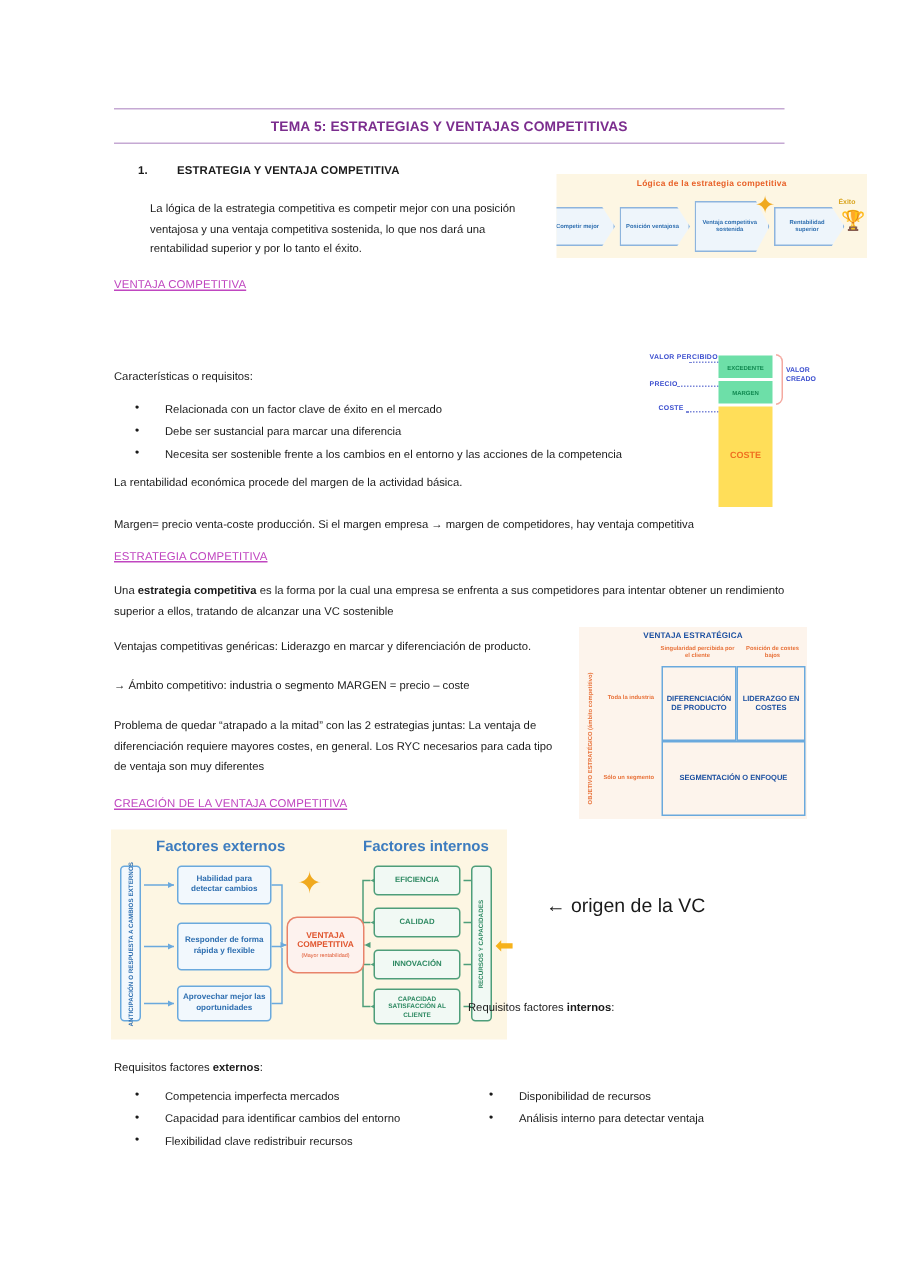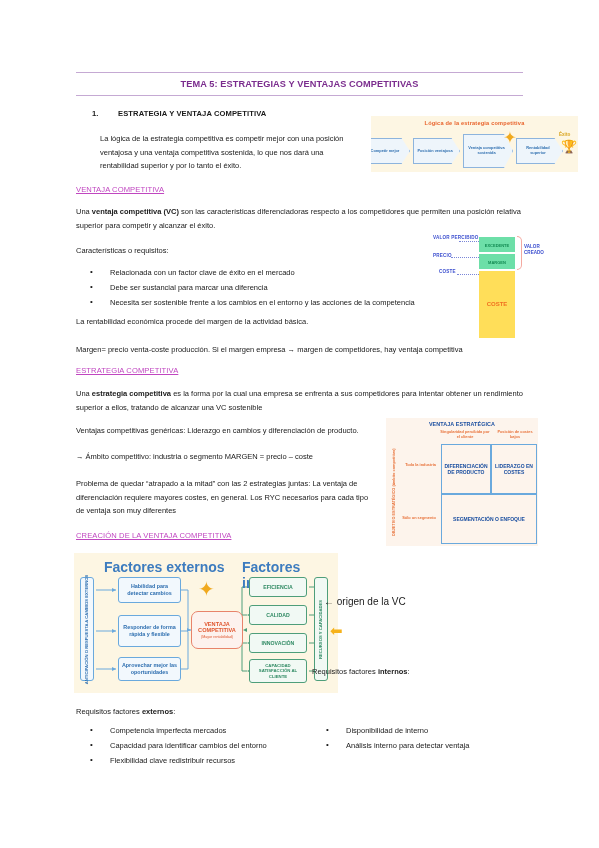--- a/index.html
+++ b/index.html
@@ -111,21 +111,21 @@
     position:absolute; border:.7px solid #6aa9dd;
     display:flex; align-items:center; justify-content:center;
     font-size:5px; font-weight:bold; color:#1b4fa0; text-align:center; line-height:6.2px;
   }
   .cell.q1 { left:55px; top:26px; width:50px; height:50px; }
   .cell.q2 { left:105px; top:26px; width:46px; height:50px; }
   .cell.q3 { left:55px; top:76px; width:96px; height:50px; }
 
   
   .d4 { position:absolute; left:74px; top:553px; width:264px; height:140px; background:#fdf6e3; }
-  .d4-h { position:absolute; top:6px; font-size:14px; font-weight:bold; color:#3d7cbf; }
+  .d4-h { position:absolute; top:6px; font-size:10px; font-weight:bold; color:#3d7cbf; }
   .d4-h.ext { left:30px; }
   .d4-h.int { left:168px; }
   .vbox {
     position:absolute; border:.8px solid; border-radius:3px;
     display:flex; align-items:center; justify-content:center;
   }
   .vbox span { transform:rotate(-90deg); white-space:nowrap; font-size:4.2px; font-weight:bold; text-align:center; line-height:5px; }
   .vbox.left { left:6px; top:24px; width:14px; height:104px; border-color:#6aa9dd; background:#f2f8fd; }
   .vbox.left span { color:#2f6fb0; }
   .vbox.right { left:240px; top:24px; width:14px; height:104px; border-color:#4e9e7a; background:#f1f9f4; }
@@ -154,21 +154,21 @@
     position:absolute; left:117px; top:58px; width:52px; height:38px;
     border:.9px solid #e8836b; background:#fdf2ee; border-radius:7px;
     display:flex; flex-direction:column; align-items:center; justify-content:center;
     color:#e0562f; text-align:center;
   }
   .vcbox .t { font-size:5.6px; font-weight:bold; line-height:6.6px; }
   .vcbox .s { font-size:3.6px; line-height:4.4px; margin-top:1px; }
   .d4-star { position:absolute; left:124px; top:26px; font-size:20px; color:#f0a91e; line-height:20px; }
   .orange-arrow { position:absolute; left:256px; top:70px; font-size:15px; color:#f6b21b; line-height:15px; }
 
-  .origen-note { position:absolute; left:324px; top:596px; font-size:10px; color:#1a1a1a; }
+  .origen-note { position:absolute; left:364px; top:596px; font-size:13px; color:#1a1a1a; }
 
   
   svg.conn { position:absolute; left:0; top:0; width:264px; height:140px; pointer-events:none; }
 </style>
 </head>
 <body>
 
 <div class="page">
 
   <div class="title-wrap">
@@ -189,23 +189,20 @@
     <div class="chev c2">Posición ventajosa</div>
     <div class="chev c3">Ventaja competitiva sostenida</div>
     <div class="chev c4">Rentabilidad superior</div>
     <div class="star">✦</div>
     <div class="exito">Éxito</div>
     <div class="trophy">🏆</div>
   </div>
 
   <div class="head-link" style="left:76px; top:185px;">VENTAJA COMPETITIVA</div>
 
-  <div class="para" style="left:76px; top:205px; width:447px;">
-    <span>Una </span><b>ventaja competitiva (VC)</b><span> son las características diferenciadoras respecto a los competidores que permiten una posición relativa superior para competir y alcanzar el éxito.</span>
-  </div>
 
   <div class="para" style="left:76px; top:244px; width:300px;">Características o requisitos:</div>
 
   <ul class="bul" style="left:76px; top:265px; width:380px;">
     <li>Relacionada con un factor clave de éxito en el mercado</li>
     <li>Debe ser sustancial para marcar una diferencia</li>
     <li>Necesita ser sostenible frente a los cambios en el entorno y las acciones de la competencia</li>
   </ul>
 
   <div class="para" style="left:76px; top:343px; width:447px;">Margen= precio venta-coste producción. Si el margen empresa → margen de competidores, hay ventaja competitiva</div>
@@ -232,21 +229,21 @@
     <div class="brace"></div>
     <div class="vc-lbl">VALOR CREADO</div>
   </div>
 
   <div class="head-link" style="left:76px; top:366px;">ESTRATEGIA COMPETITIVA</div>
 
   <div class="para" style="left:76px; top:387px; width:447px;">
     <span>Una </span><b>estrategia competitiva</b><span> es la forma por la cual una empresa se enfrenta a sus competidores para intentar obtener un rendimiento superior a ellos, tratando de alcanzar una VC sostenible</span>
   </div>
 
-  <div class="para" style="left:76px; top:424px; width:330px;">Ventajas competitivas genéricas: Liderazgo en cambios y diferenciación de producto.</div>
+  <div class="para" style="left:76px; top:424px; width:330px;">Ventajas competitivas genéricas: Liderazgo en marcar y diferenciación de producto.</div>
 
   <div class="para" style="left:76px; top:450px; width:330px;">→ Ámbito competitivo: industria o segmento MARGEN = precio – coste</div>
 
   <div class="para" style="left:76px; top:477px; width:300px;">Problema de quedar “atrapado a la mitad” con las 2 estrategias juntas: La ventaja de diferenciación requiere mayores costes, en general. Los RYC necesarios para cada tipo de ventaja son muy diferentes</div>
 
   <div class="d3">
     <div class="d3-title">VENTAJA ESTRATÉGICA</div>
     <div class="d3-ch a">Singularidad percibida por el cliente</div>
     <div class="d3-ch b">Posición de costes bajos</div>
     <div class="d3-vax">
@@ -333,17 +330,17 @@
   <ul class="bul" style="left:76px; top:723px; width:240px;">
     <li>Competencia imperfecta mercados</li>
     <li>Capacidad para identificar cambios del entorno</li>
     <li>Flexibilidad clave redistribuir recursos</li>
   </ul>
 
   <div class="para" style="left:312px; top:665px; width:230px;">
     <span>Requisitos factores </span><b>internos</b><span>:</span>
   </div>
   <ul class="bul" style="left:312px; top:723px; width:240px;">
-    <li>Disponibilidad de interno</li>
+    <li>Disponibilidad de recursos</li>
     <li>Análisis interno para detectar ventaja</li>
   </ul>
 
 </div>
 
 </body></html>

